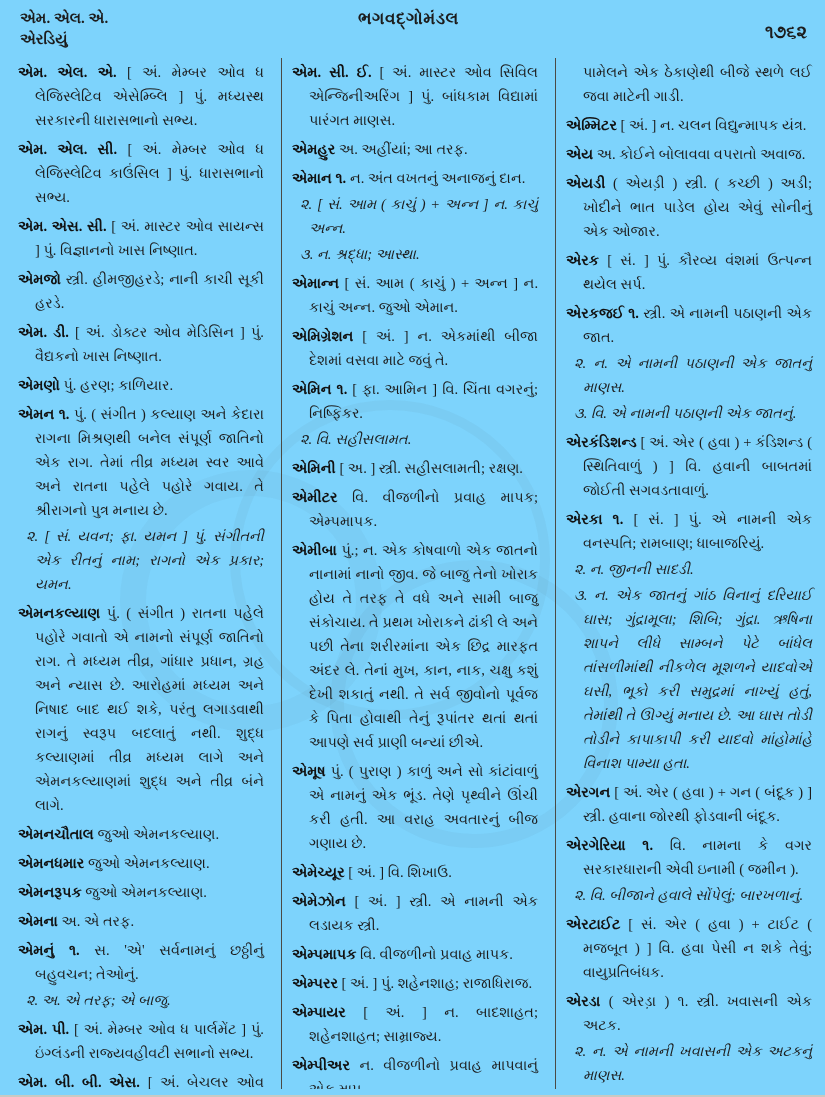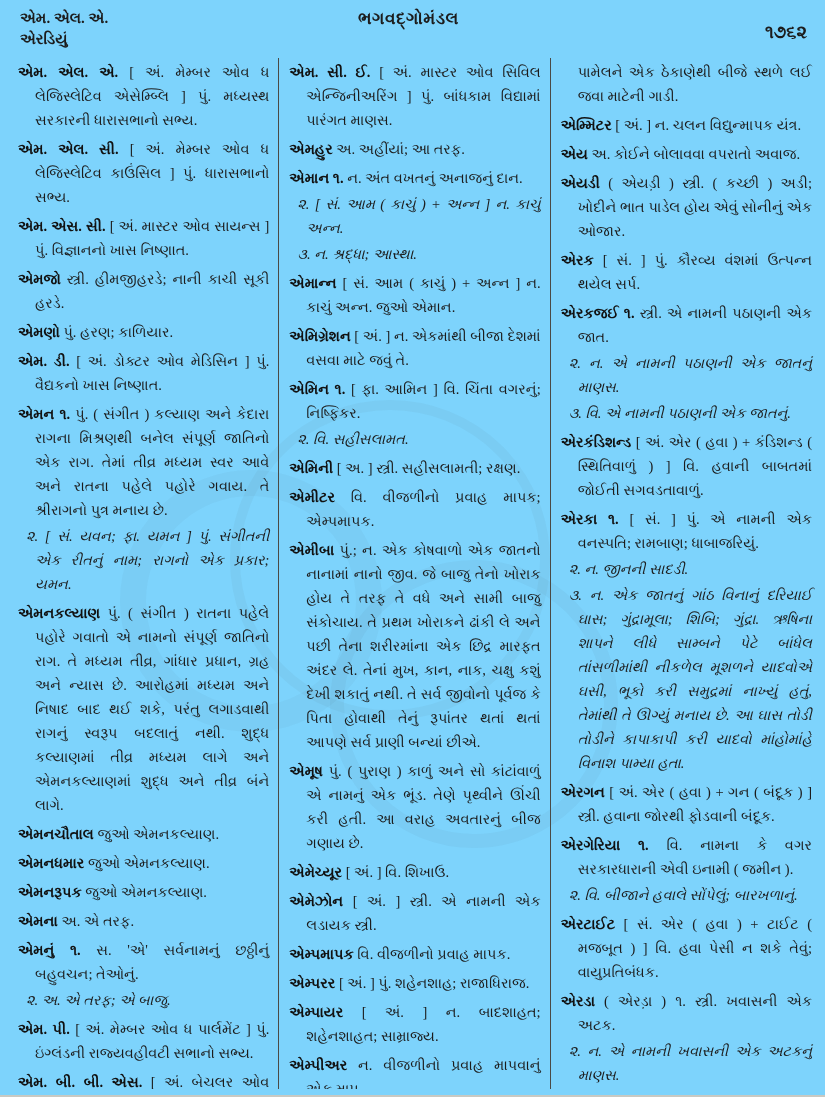--- a/index.html
+++ b/index.html
@@ -23,20 +23,21 @@
     position:absolute;top:6px;left:0;right:0;height:48px;
     font-weight:bold;
   }
   .guide{position:absolute;left:20px;top:2px;font-size:15px;line-height:21px;}
   .guide div{white-space:nowrap;}
   .title{position:absolute;left:0;right:8px;top:3px;text-align:center;font-size:17px;letter-spacing:0.5px;}
   .pageno{position:absolute;right:18px;top:16px;font-size:18px;}
   .columns{
     position:absolute;top:58px;left:8px;right:4px;bottom:6px;
     display:flex;
+    gap:8px;
   }
   .col{
     flex:1 1 0;
     padding:2px 9px 0 10px;
     overflow:hidden;
     text-align:justify;
     font-size:14.5px;
     line-height:24px;
   }
   .col + .col{border-left:1px solid #4a4a45;}
@@ -62,22 +63,22 @@
     <div class="title">ભગવદ્ગોમંડલ</div>
     <div class="pageno">૧૭૬૨</div>
   </div>
 
   <div class="columns">
     <div class="col">
         <p class="entry"><b class="hw">એમ. એલ. એ. </b>[ અં. મેમ્બર ઓવ ધ લેજિસ્લેટિવ એસેમ્બ્લિ ] પું. મધ્યસ્થ સરકારની ધારાસભાનો સભ્ય.</p>
         <p class="entry"><b class="hw">એમ. એલ. સી. </b>[ અં. મેમ્બર ઓવ ધ લેજિસ્લેટિવ કાઉંસિલ ] પું. ધારાસભાનો સભ્ય.</p>
         <p class="entry"><b class="hw">એમ. એસ. સી. </b>[ અં. માસ્ટર ઓવ સાયન્સ ] પું. વિજ્ઞાનનો ખાસ નિષ્ણાત.</p>
         <p class="entry"><b class="hw">એમજો </b>સ્ત્રી. હીમજીહરડે; નાની કાચી સૂકી હરડે.</p>
+        <p class="entry"><b class="hw">એમ. ડી. </b>[ અં. ડોક્ટર ઓવ મેડિસિન ] પું. વૈદ્યકનો ખાસ નિષ્ણાત.</p>
         <p class="entry"><b class="hw">એમણો </b>પું. હરણ; કાળિયાર.</p>
-        <p class="entry"><b class="hw">એમ. ડી. </b>[ અં. ડોક્ટર ઓવ મેડિસિન ] પું. વૈદ્યકનો ખાસ નિષ્ણાત.</p>
         <p class="entry"><b class="hw">એમન ૧. </b>પું. ( સંગીત ) કલ્યાણ અને કેદારા રાગના મિશ્રણથી બનેલ સંપૂર્ણ જાતિનો એક રાગ. તેમાં તીવ્ર મધ્યમ સ્વર આવે અને રાતના પહેલે પહોરે ગવાય. તે શ્રીરાગનો પુત્ર મનાય છે.</p>
         <p class="sense">૨. [ સં. યવન; ફા. યમન ] પું. સંગીતની એક રીતનું નામ; રાગનો એક પ્રકાર; યમન.</p>
         <p class="entry"><b class="hw">એમનકલ્યાણ </b>પું. ( સંગીત ) રાતના પહેલે પહોરે ગવાતો એ નામનો સંપૂર્ણ જાતિનો રાગ. તે મધ્યમ તીવ્ર, ગાંધાર પ્રધાન, ગ્રહ અને ન્યાસ છે. આરોહમાં મધ્યમ અને નિષાદ બાદ થઈ શકે, પરંતુ લગાડવાથી રાગનું સ્વરૂપ બદલાતું નથી. શુદ્ધ કલ્યાણમાં તીવ્ર મધ્યમ લાગે અને એમનકલ્યાણમાં શુદ્ધ અને તીવ્ર બંને લાગે.</p>
         <p class="entry"><b class="hw">એમનચૌતાલ </b>જુઓ એમનકલ્યાણ.</p>
         <p class="entry"><b class="hw">એમનધમાર </b>જુઓ એમનકલ્યાણ.</p>
         <p class="entry"><b class="hw">એમનરૂપક </b>જુઓ એમનકલ્યાણ.</p>
         <p class="entry"><b class="hw">એમના </b>અ. એ તરફ.</p>
         <p class="entry"><b class="hw">એમનું ૧. </b>સ. 'એ' સર્વનામનું છઠ્ઠીનું બહુવચન; તેઓનું.</p>
         <p class="sense">૨. અ. એ તરફ; એ બાજુ.</p>
         <p class="entry"><b class="hw">એમ. પી. </b>[ અં. મેમ્બર ઓવ ધ પાર્લમેંટ ] પું. ઇંગ્લંડની રાજ્યવહીવટી સભાનો સભ્ય.</p>

